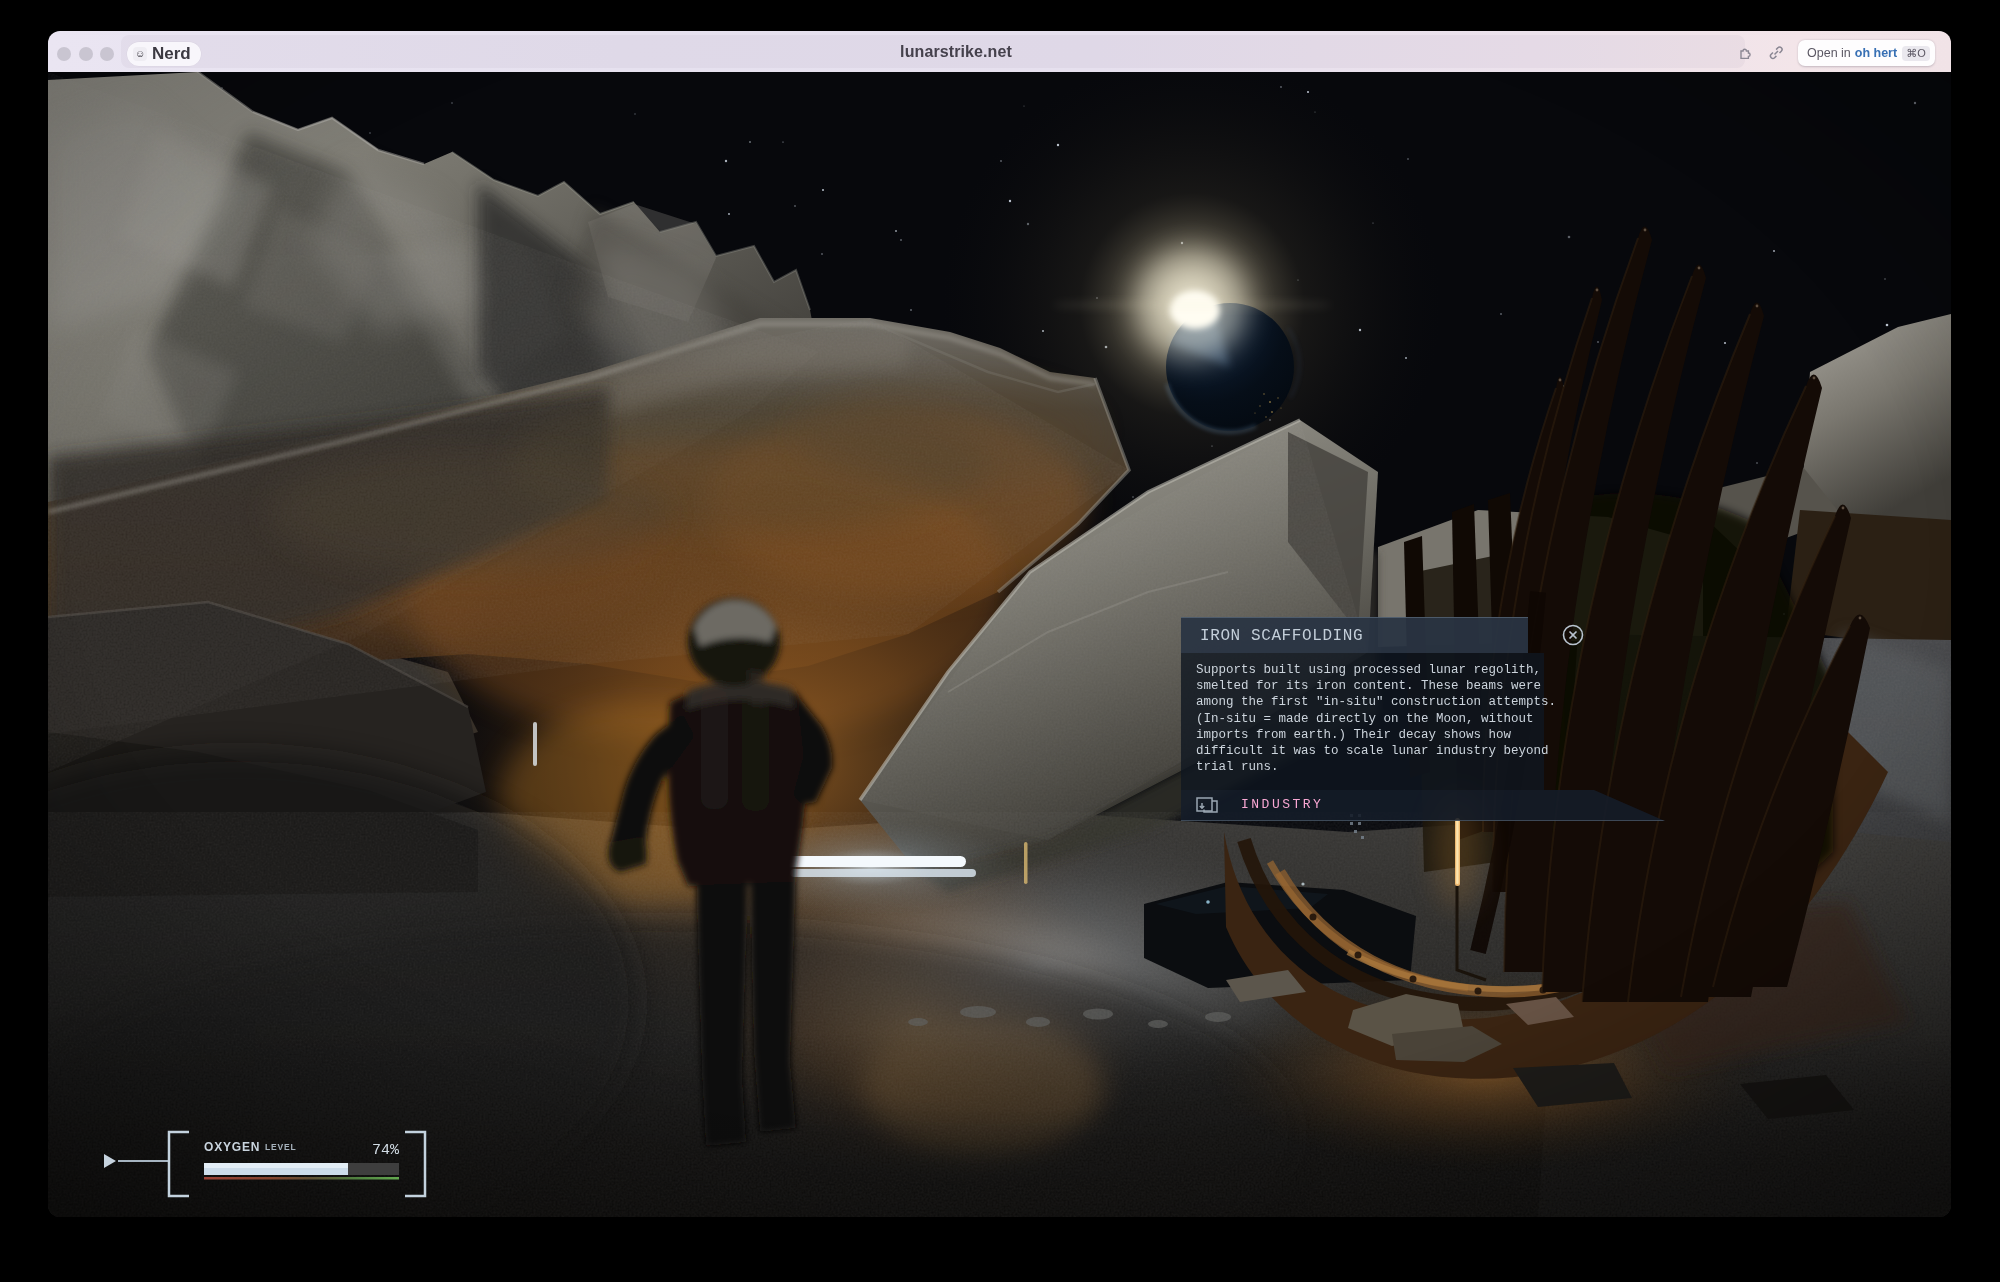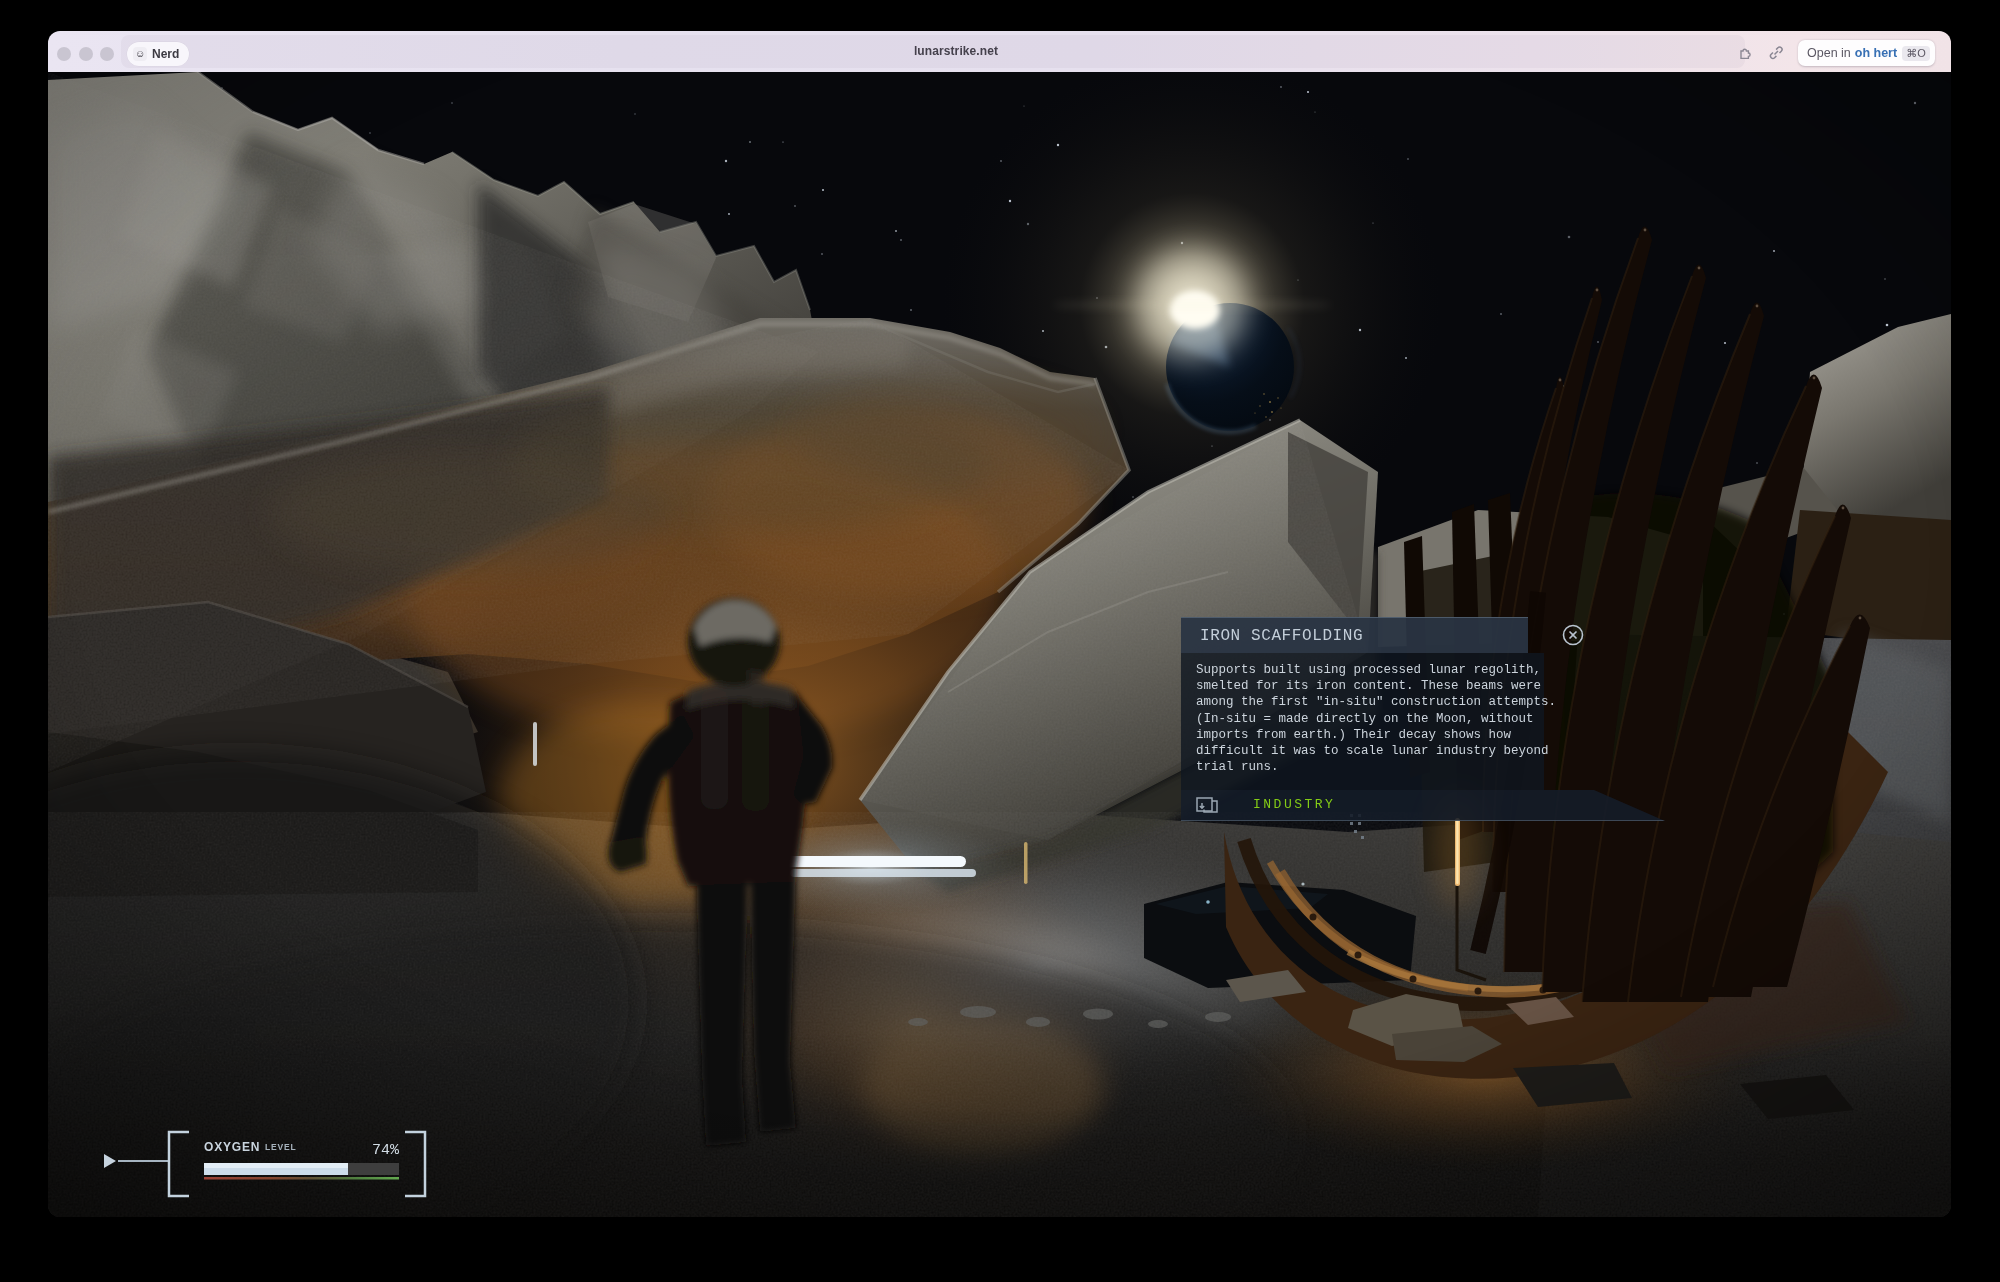--- a/index.html
+++ b/index.html
@@ -5,34 +5,34 @@
   html,body{margin:0;padding:0;background:#000;width:2000px;height:1282px;overflow:hidden;}
   *{box-sizing:border-box;}
   .window{position:absolute;left:48px;top:31px;width:1903px;height:1186px;border-radius:12px;overflow:hidden;background:#0a0a0c;}
   .topbar{position:absolute;left:0;top:0;width:1903px;height:41px;
     background:linear-gradient(90deg,#eae5f2 0%,#e6e1ef 30%,#e6e0ee 55%,#ece2ec 78%,#f3e5e9 92%,#f1e3e7 100%);
     font-family:"Liberation Sans",sans-serif;}
   .tl{position:absolute;top:15.5px;width:14px;height:14px;border-radius:50%;background:#c9c5d1;}
   .tabstrip{position:absolute;left:73px;top:4px;width:1624px;height:33px;border-radius:8px;background:rgba(90,80,110,0.05);}
   .pill{position:absolute;left:79px;top:11px;height:24px;border-radius:12px;background:#f8f6fb;display:flex;align-items:center;padding:0 10px 0 6px;box-shadow:0 0 0 0.5px rgba(0,0,0,0.04);}
   .pill .ico{width:14px;height:14px;border-radius:4px;background:#efedf3;color:#3c3a42;font-size:10px;line-height:14px;text-align:center;margin-right:5px;}
-  .pill .txt{font-size:12px;font-weight:bold;color:#3c3a42;text-align:right;}
-  .url{position:absolute;left:908px;top:0;height:23px;line-height:41px;transform:translateX(-50%);font-size:12px;color:#45414c;font-weight:bold;letter-spacing:0.1px;}
+  .pill .txt{font-size:17px;font-weight:bold;color:#3c3a42;text-align:right;}
+  .url{position:absolute;left:908px;top:0;height:23px;line-height:41px;transform:translateX(-50%);font-size:16px;color:#45414c;font-weight:bold;letter-spacing:0.1px;}
   .obtn{position:absolute;left:1750px;top:9px;width:137px;height:26px;background:#fefdfe;border-radius:7px;box-shadow:0 0.5px 2px rgba(60,50,70,0.25);display:flex;align-items:center;padding:0 6px 0 9px;white-space:nowrap;}
   .obtn .t1{font-size:12.5px;color:#5b5763;}
   .obtn .t2{font-size:12.5px;color:#3870b4;font-weight:bold;margin-left:4px;}
   .obtn .kbd{font-size:11px;color:#5b5763;background:#eae8ee;border-radius:4px;padding:1px 4px;margin-left:5px;}
   .obtn .sep{width:1px;height:14px;background:#dcd8e0;margin-left:6px;}
   .scene{position:absolute;left:0;top:41px;width:1903px;height:1145px;background:#06070a;}
   .panel{position:absolute;left:1133px;top:545px;width:484px;font-family:"Liberation Mono",monospace;}
   .phead{position:absolute;left:0;top:0;width:347px;height:36px;background:rgba(41,52,67,0.94);border-top:1px solid rgba(130,150,170,0.4);color:#c3ced9;font-size:16px;letter-spacing:0.6px;line-height:36px;padding-left:19px;}
   .pclose{position:absolute;left:381px;top:7px;width:22px;height:22px;}
   .pbody{position:absolute;left:0;top:36px;width:363px;height:137px;background:rgba(15,23,33,0.80);color:#ccd4dc;font-size:12.5px;line-height:16.2px;padding:9px 6px 0 15px;white-space:pre;}
   .pfoot{position:absolute;left:0;top:173px;width:484px;height:31px;background:rgba(20,29,41,0.88);clip-path:polygon(0 0,413px 0,484px 31px,0 31px);border-bottom:1px solid rgba(140,160,180,0.35);}
-  .pfoot .ft{position:absolute;left:72px;top:7px;font-size:13px;letter-spacing:2.5px;color:#84cc16;}
+  .pfoot .ft{position:absolute;left:60px;top:7px;font-size:13px;letter-spacing:2.5px;color:#f9a8d4;}
 </style>
 </head>
 <body>
 <div class="window">
   <div class="topbar">
     <div class="tl" style="left:9px"></div>
     <div class="tl" style="left:30.5px"></div>
     <div class="tl" style="left:52px"></div>
     <div class="tabstrip"></div>
     <div class="pill">

